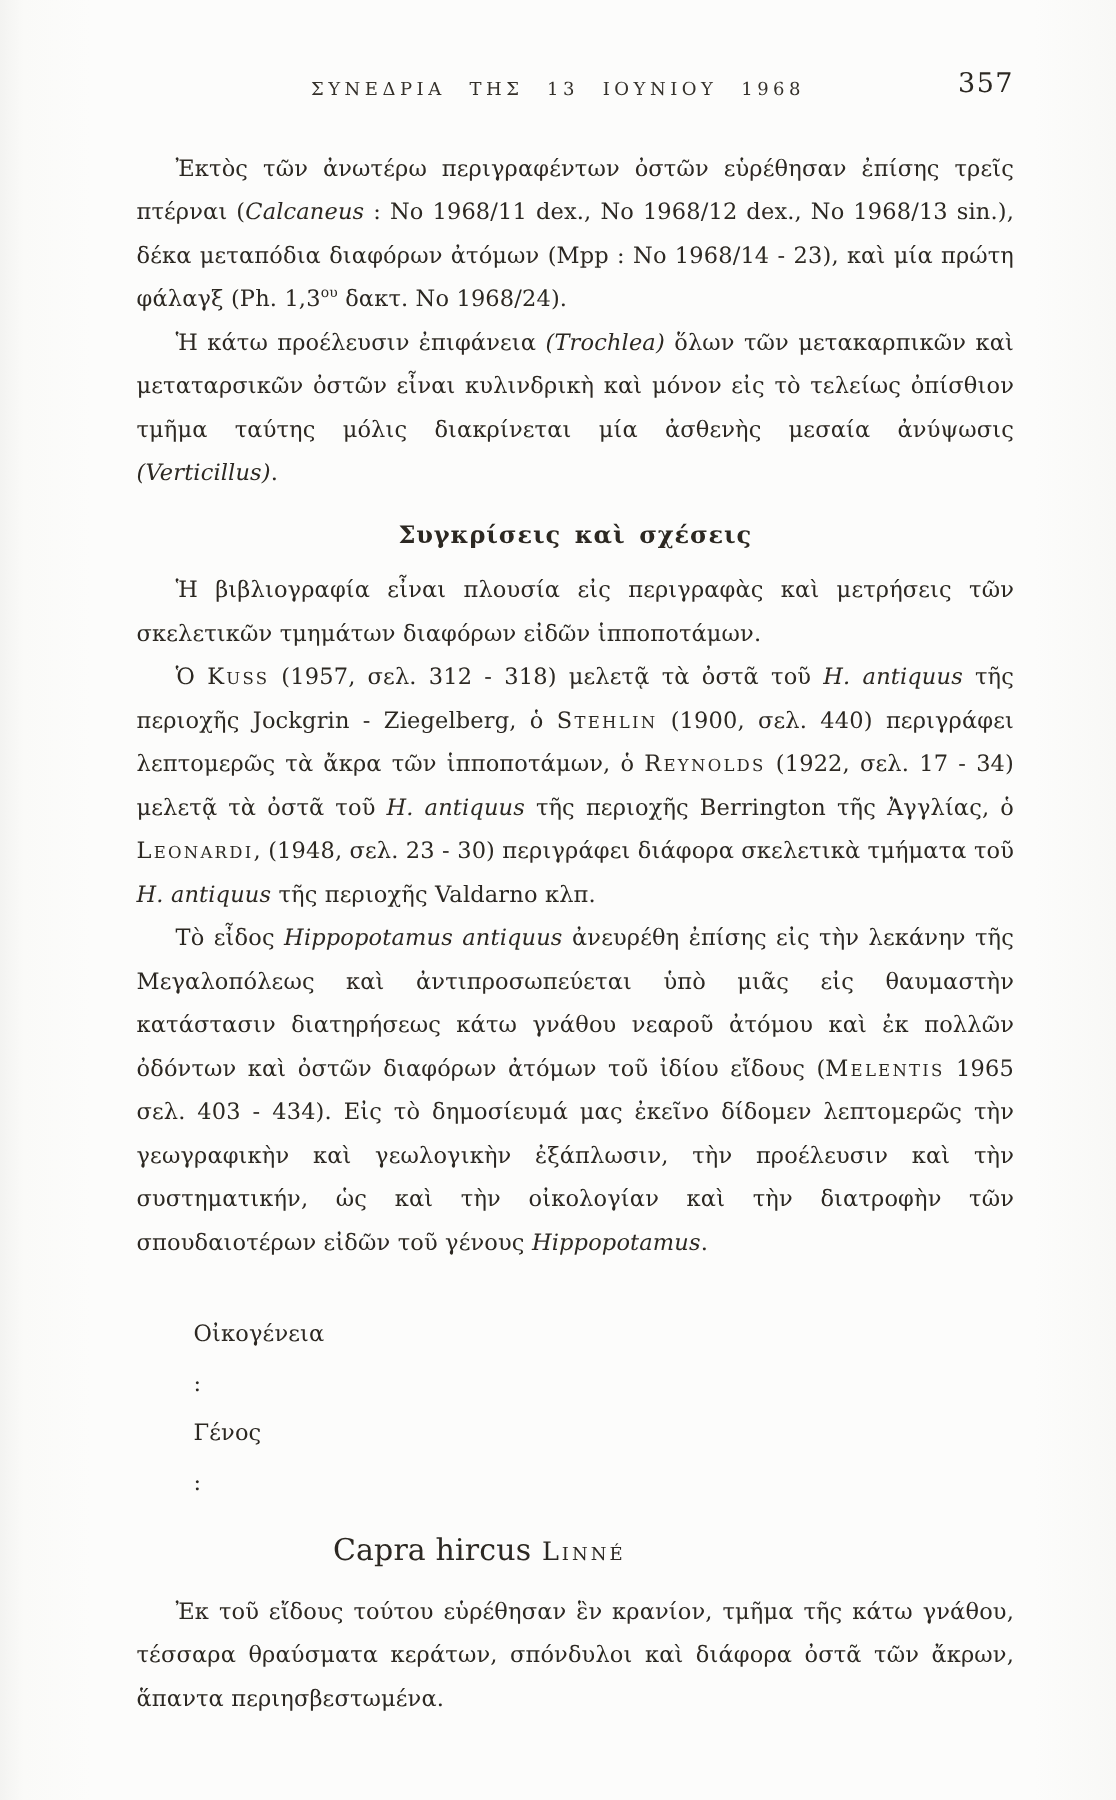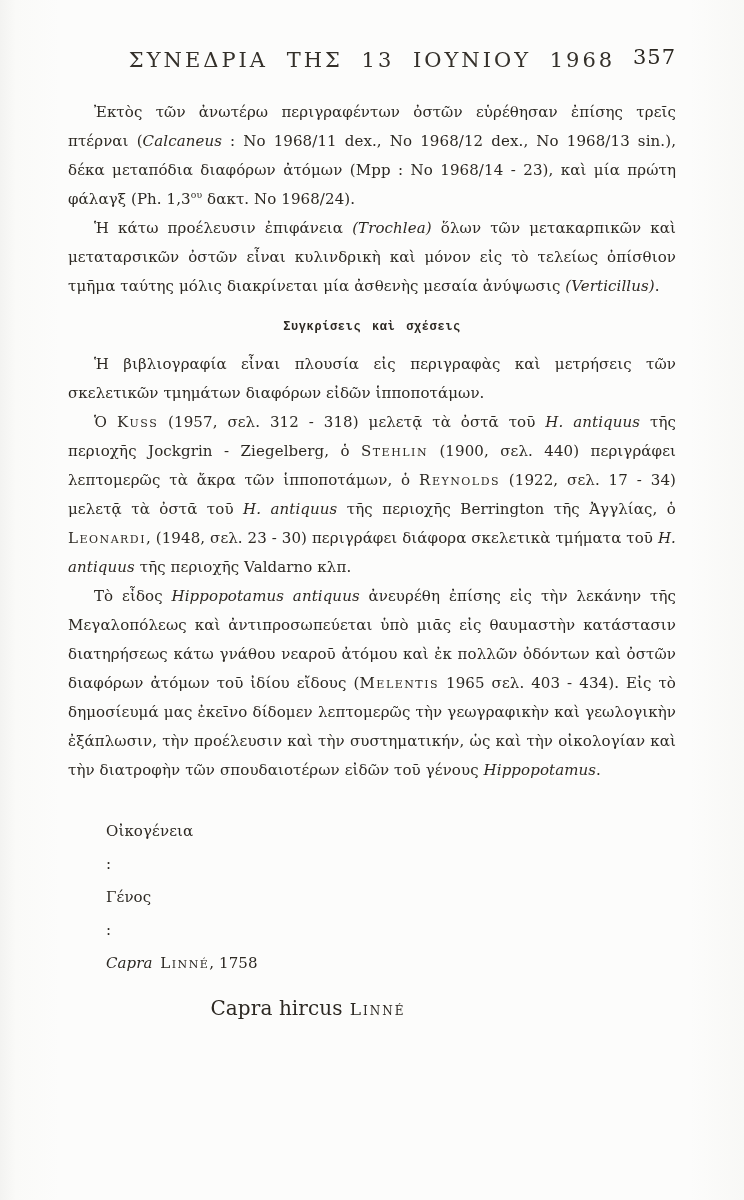--- a/index.html
+++ b/index.html
@@ -22,54 +22,54 @@
     width: 608px;
     top: 0;
   }
   .page-header {
     position: relative;
     margin-top: 48px;
     height: 26px;
     text-align: center;
   }
   .running-title {
-    font-size: 21px;
+    font-size: 12px;
     letter-spacing: 3px;
     word-spacing: 9px;
     color: #34302a;
     white-space: nowrap;
   }
   .page-number {
     position: absolute;
     right: 0;
     top: -3px;
-    font-size: 21px;
+    font-size: 18px;
     letter-spacing: 1px;
     color: #2c2822;
   }
   .doc-body {
     margin-top: 24px;
     font-size: 15px;
     line-height: 29px;
     text-align: justify;
     letter-spacing: 0.1px;
+    margin-left: 23px;
   }
   .para {
     margin: 0;
     text-indent: 26px;
   }
   .section-heading {
-    font-size: 12px;
+    font-size: 16px;
     font-weight: bold;
     text-align: center;
     margin: 12px 0 8px 0;
     letter-spacing: 0.6px;
     word-spacing: 3px;
     text-indent: 0;
-    font-family: Liberation Mono, monospace;
   }
   .species-heading {
     font-size: 20px;
     font-weight: bold;
     text-align: center;
     margin: 14px 0 10px 0;
     transform: translateX(-64px);
     text-indent: 0;
   }
   .species-heading .smallcaps {
@@ -107,19 +107,19 @@
         <p class="para"><span>Ὁ </span><span class="smallcaps">Kuss</span><span> (1957, σελ. 312 - 318) μελετᾷ τὰ ὀστᾶ τοῦ </span><span class="italic">H. antiquus</span><span> τῆς περιοχῆς Jockgrin - Ziegelberg, ὁ </span><span class="smallcaps">Stehlin</span><span> (1900, σελ. 440) περιγράφει λεπτομερῶς τὰ ἄκρα τῶν ἱπποποτάμων, ὁ </span><span class="smallcaps">Reynolds</span><span> (1922, σελ. 17 - 34) μελετᾷ τὰ ὀστᾶ τοῦ </span><span class="italic">H. antiquus</span><span> τῆς περιοχῆς Berrington τῆς Ἀγγλίας, ὁ </span><span class="smallcaps">Leonardi</span><span>, (1948, σελ. 23 - 30) περιγράφει διάφορα σκελετικὰ τμήματα τοῦ </span><span class="italic">H. antiquus</span><span> τῆς περιοχῆς Valdarno κλπ.</span></p>
         <p class="para"><span>Τὸ εἶδος </span><span class="italic">Hippopotamus antiquus</span><span> ἀνευρέθη ἐπίσης εἰς τὴν λεκάνην τῆς Μεγαλοπόλεως καὶ ἀντιπροσωπεύεται ὑπὸ μιᾶς εἰς θαυμαστὴν κατάστασιν διατηρήσεως κάτω γνάθου νεαροῦ ἀτόμου καὶ ἐκ πολλῶν ὀδόντων καὶ ὀστῶν διαφόρων ἀτόμων τοῦ ἰδίου εἴδους (</span><span class="smallcaps">Melentis</span><span> 1965 σελ. 403 - 434). Εἰς τὸ δημοσίευμά μας ἐκεῖνο δίδομεν λεπτομερῶς τὴν γεωγραφικὴν καὶ γεωλογικὴν ἐξάπλωσιν, τὴν προέλευσιν καὶ τὴν συστηματικήν, ὡς καὶ τὴν οἰκολογίαν καὶ τὴν διατροφὴν τῶν σπουδαιοτέρων εἰδῶν τοῦ γένους </span><span class="italic">Hippopotamus</span><span>.</span></p>
         <div class="taxonomy">
           <div class="tax-row">
             <span class="tax-label">Οἰκογένεια</span>
             <span class="tax-colon">:</span>
           </div>
           <div class="tax-row">
             <span class="tax-label">Γένος</span>
             <span class="tax-colon">:</span>
-            <span class="tax-value"><span class="italic">Capra</span><span> </span><span class="smallcaps">Linné</span><span>, 1758</span></span>
           </div>
         </div>
         <h3 class="species-heading"><span class="bold">Capra hircus</span><span>  </span><span class="smallcaps">Linné</span></h3>
+        <p class="para"><span>Ἐκ τοῦ εἴδους τούτου εὑρέθησαν ἓν κρανίον, τμῆμα τῆς κάτω γνάθου, τέσσαρα θραύσματα κεράτων, σπόνδυλοι καὶ διάφορα ὀστᾶ τῶν ἄκρων, ἅπαντα περιησβεστωμένα.</span></p>
       </main>
   </div>
 </div>
 
 </body></html>

